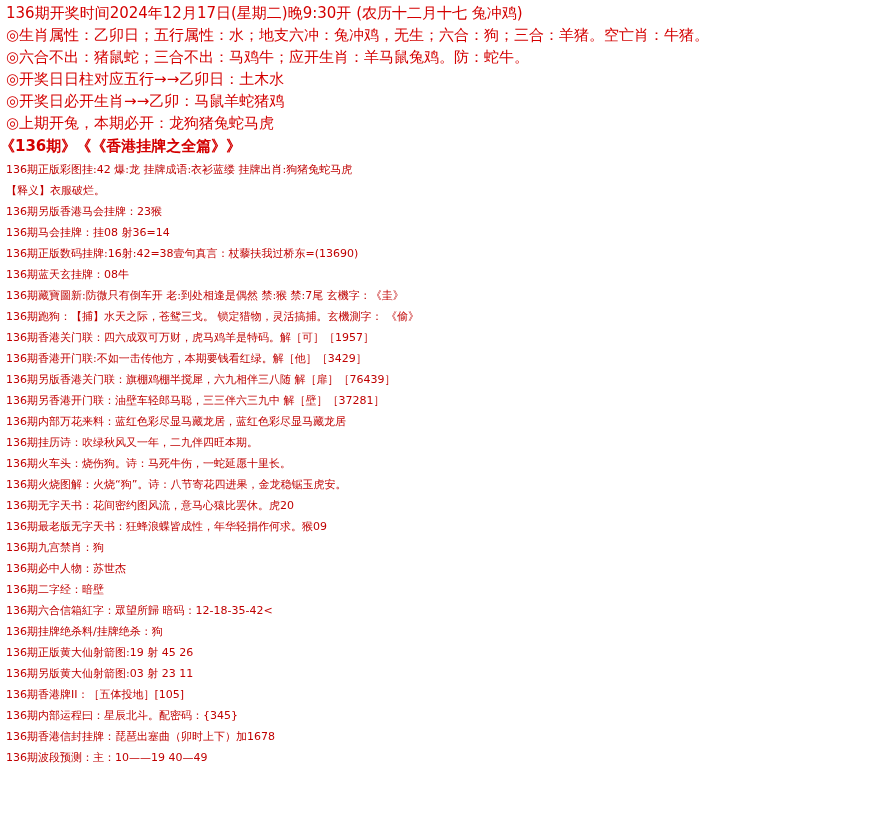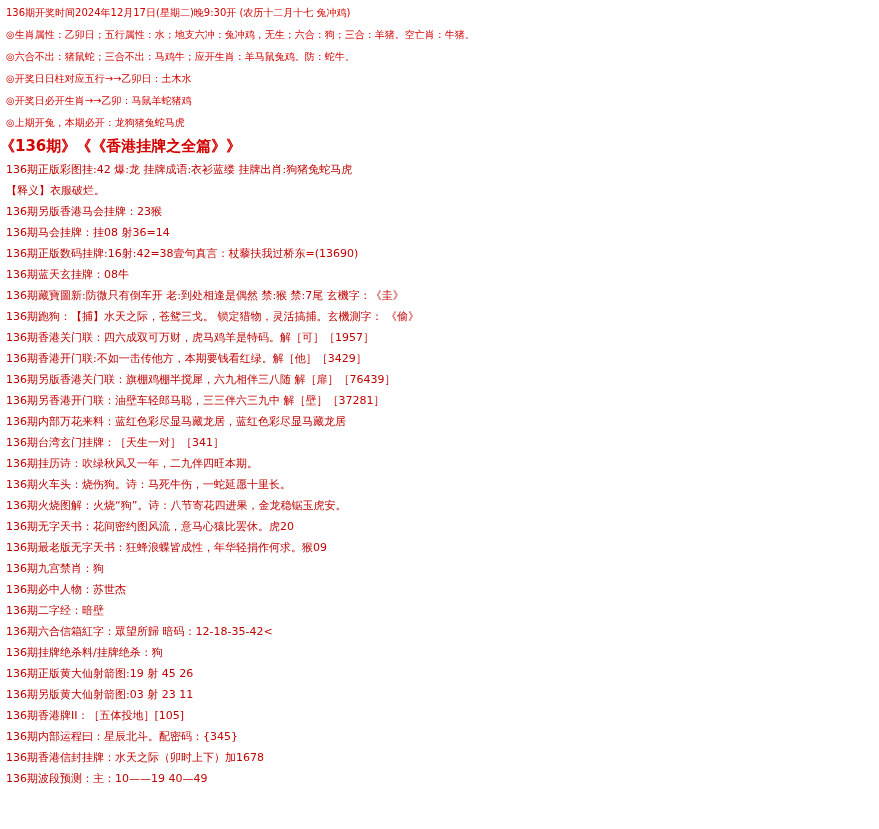--- a/index.html
+++ b/index.html
@@ -21,21 +21,21 @@
     box-sizing: border-box;
   }
   .line {
     white-space: nowrap;
     padding-left: 6px;
     font-size: 11px;
     line-height: 21px;
     letter-spacing: 0px;
   }
   .head-line {
-    font-size: 10px;
+    font-size: 15px;
     line-height: 22px;
     color: #d40000;
     font-weight: normal;
   }
   .title-line {
     color: #d40000;
     font-size: 15px;
     line-height: 24px;
     font-weight: bold;
     padding-left: 0;
@@ -65,33 +65,32 @@
     <div class="line">136期马会挂牌：挂08  射36=14</div>
     <div class="line">136期正版数码挂牌:16射:42=38壹句真言：杖藜扶我过桥东=(13690)</div>
     <div class="line">136期蓝天玄挂牌：08牛</div>
     <div class="line">136期藏寶圖新:防微只有倒车开  老:到处相逢是偶然  禁:猴  禁:7尾  玄機字：《圭》</div>
     <div class="line">136期跑狗：【捕】水天之际，苍鸳三戈。  锁定猎物，灵活搞捕。玄機測字： 《偷》</div>
     <div class="line">136期香港关门联：四六成双可万财，虎马鸡羊是特码。解［可］［1957］</div>
     <div class="line">136期香港开门联:不如一击传他方，本期要钱看红绿。解［他］［3429］</div>
     <div class="line">136期另版香港关门联：旗棚鸡棚半搅犀，六九相伴三八随  解［扉］［76439］</div>
     <div class="line">136期另香港开门联：油壁车轻郎马聪，三三伴六三九中  解［壁］［37281］</div>
     <div class="line">136期内部万花来料：蓝红色彩尽显马藏龙居，蓝红色彩尽显马藏龙居</div>
-    <div class="line">136期台湾玄门挂牌：［天生一对］［341］</div>
     <div class="line">136期挂历诗：吹绿秋风又一年，二九伴四旺本期。</div>
     <div class="line">136期火车头：烧伤狗。诗：马死牛伤，一蛇延愿十里长。</div>
     <div class="line">136期火烧图解：火烧“狗”。诗：八节寄花四进果，金龙稳锯玉虎安。</div>
     <div class="line">136期无字天书：花间密约图风流，意马心猿比罢休。虎20</div>
     <div class="line">136期最老版无字天书：狂蜂浪蝶皆成性，年华轻捐作何求。猴09</div>
     <div class="line">136期九宫禁肖：狗</div>
     <div class="line">136期必中人物：苏世杰</div>
     <div class="line">136期二字经：暗壁</div>
     <div class="line">136期六合信箱紅字：眾望所歸  暗码：12-18-35-42&lt;</div>
     <div class="line">136期挂牌绝杀料/挂牌绝杀：狗</div>
     <div class="line">136期正版黄大仙射箭图:19 射  45  26</div>
     <div class="line">136期另版黄大仙射箭图:03  射  23  11</div>
     <div class="line">136期香港牌II：［五体投地］[105]</div>
     <div class="line">136期内部运程曰：星辰北斗。配密码：{345}</div>
-    <div class="line">136期香港信封挂牌：水天之际（卯时上下）加1678</div>
+    <div class="line">136期香港信封挂牌：琵琶出塞曲（卯时上下）加1678</div>
     <div class="line">136期波段预测：主：10——19  40—49</div>
 
   </div>
 
 </div>
 
 </body></html>

